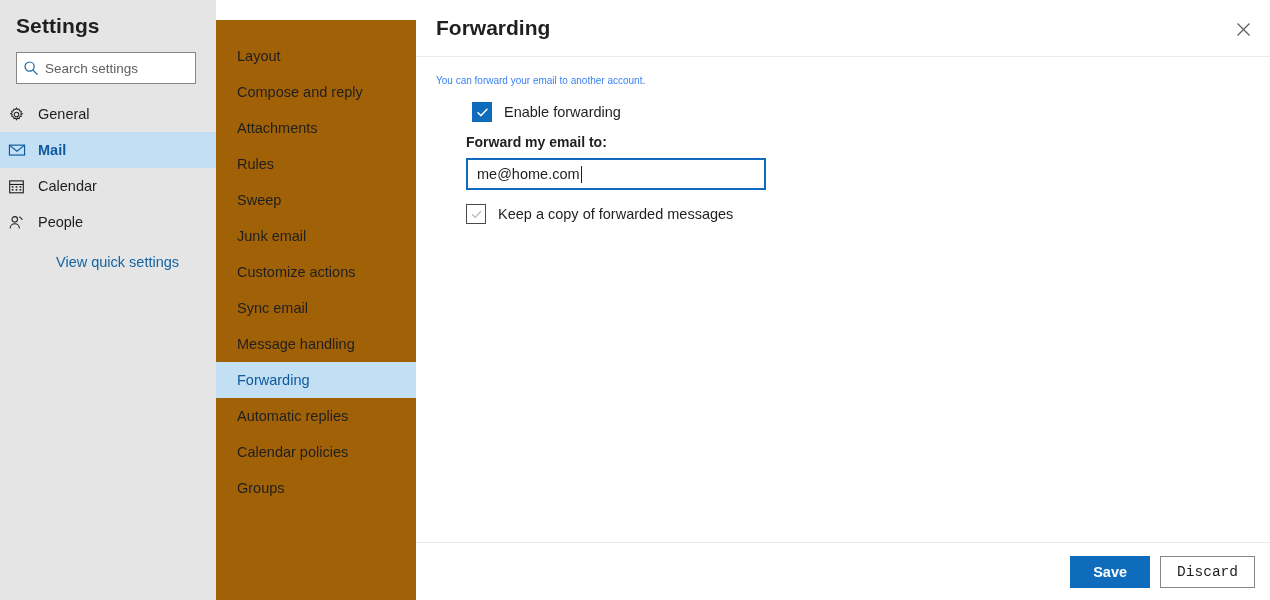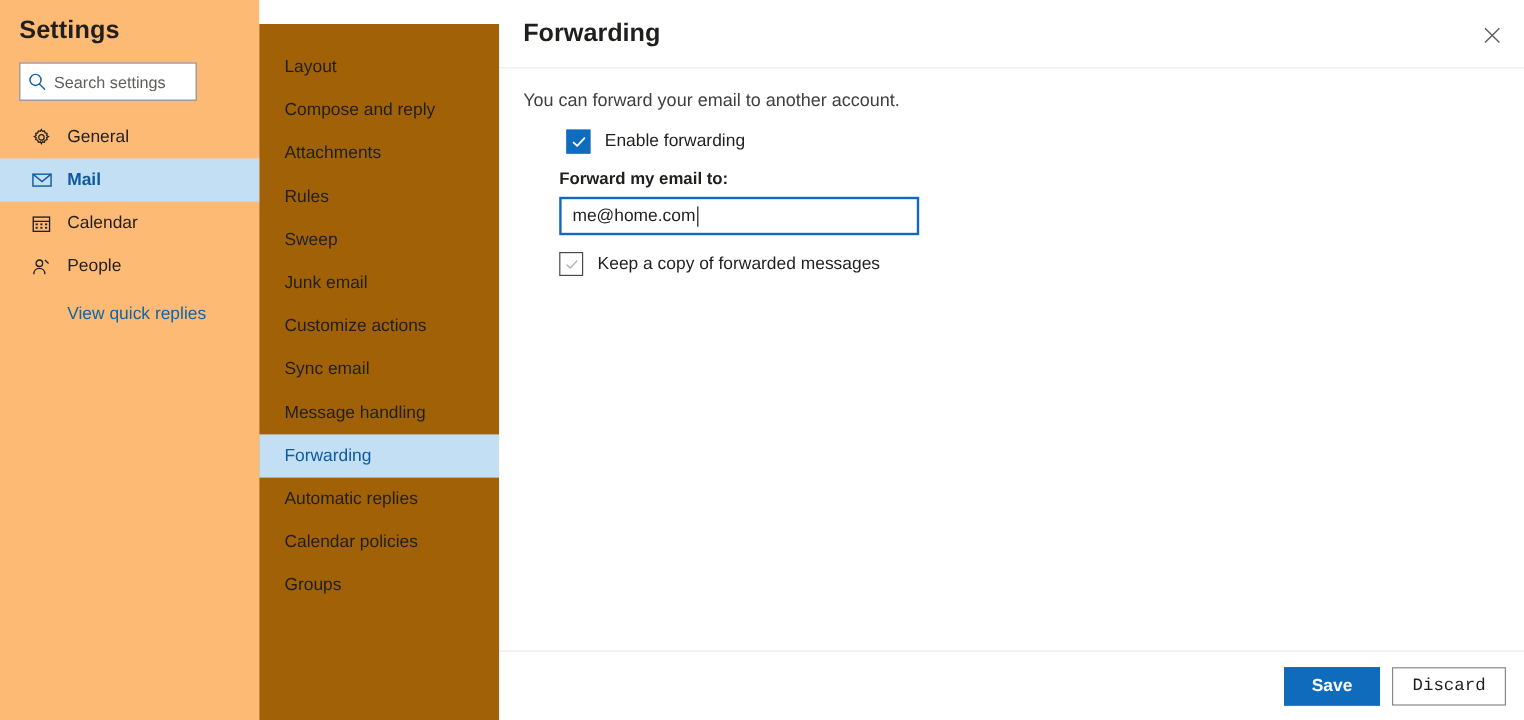--- a/index.html
+++ b/index.html
@@ -17,35 +17,35 @@
   .app {
     display: flex;
     width: 1270px;
     height: 600px;
   }
 
   
   .sidebar {
     width: 216px;
     height: 600px;
-    background: #fdba74;
+    background: #e5e5e5;
     box-sizing: border-box;
     flex: 0 0 216px;
     position: relative;
   }
   .sidebar-title {
     font-size: 21px;
     font-weight: bold;
     color: #201f1e;
     padding: 14px 0 0 16px;
     letter-spacing: .1px;
   }
   .search-wrap {
     margin: 14px 0 0 16px;
-    width: 148px;
+    width: 180px;
     height: 32px;
     background: #ffffff;
     border: 1px solid #8a8886;
     box-sizing: border-box;
     display: flex;
     align-items: center;
   }
   .search-icon {
     width: 28px;
     display: flex;
@@ -67,21 +67,21 @@
     color: #605e5c;
     opacity: 1;
   }
   .nav-list {
     margin-top: 12px;
   }
   .nav-item {
     height: 36px;
     display: flex;
     align-items: center;
-    padding-left: 26px;
+    padding-left: 8px;
     box-sizing: border-box;
     font-size: 14.5px;
     color: #201f1e;
     cursor: pointer;
   }
   .nav-item .nav-icon {
     width: 30px;
     flex: 0 0 30px;
     display: flex;
     align-items: center;
@@ -159,22 +159,22 @@
     justify-content: center;
     cursor: pointer;
     background: transparent;
     border: 0;
     padding: 0;
   }
   .content-body {
     padding: 18px 20px 0 20px;
   }
   .desc {
-    font-size: 15px;
-    color: #404040;
+    font-size: 10px;
+    color: #3b82f6;
     margin: 0 0 16px 0;
   }
   .check-row {
     display: flex;
     align-items: center;
     margin-bottom: 6px;
     padding-left: 36px;
   }
   .cb {
     width: 20px;
@@ -343,21 +343,21 @@
               <path d="M2.6 17c0-3.3 2.4-5.6 5.4-5.6s5.4 2.3 5.4 5.6"></path>
               <path d="M13.4 3.2l3.6 3.4"></path>
             </g>
           </svg>
         </span>
         <span>People</span>
       </div>
 
     </div>
 
-    <div class="quick-link">View quick replies</div>
+    <div class="quick-link">View quick settings</div>
   </div>
 
   <div class="subnav">
     <div class="subnav-item">Layout</div>
     <div class="subnav-item">Compose and reply</div>
     <div class="subnav-item">Attachments</div>
     <div class="subnav-item">Rules</div>
     <div class="subnav-item">Sweep</div>
     <div class="subnav-item">Junk email</div>
     <div class="subnav-item">Customize actions</div>

